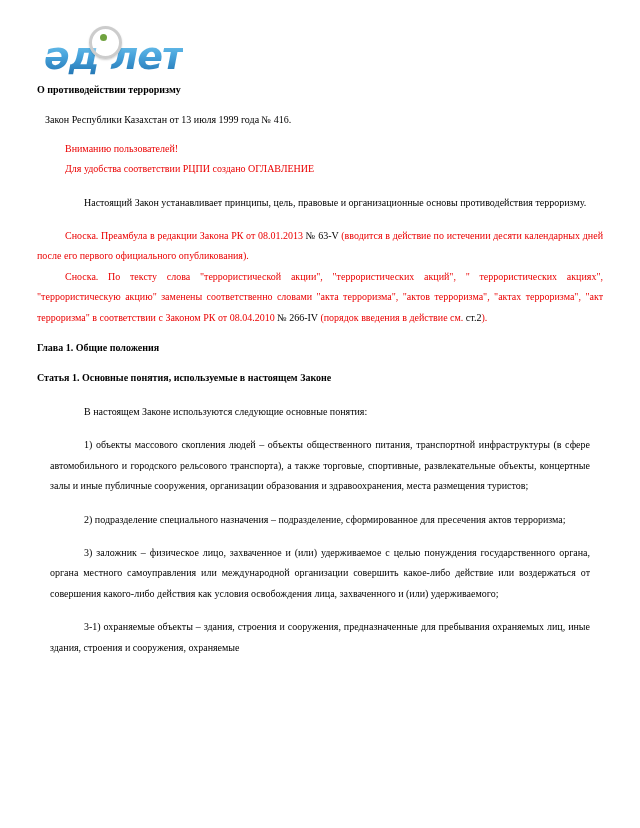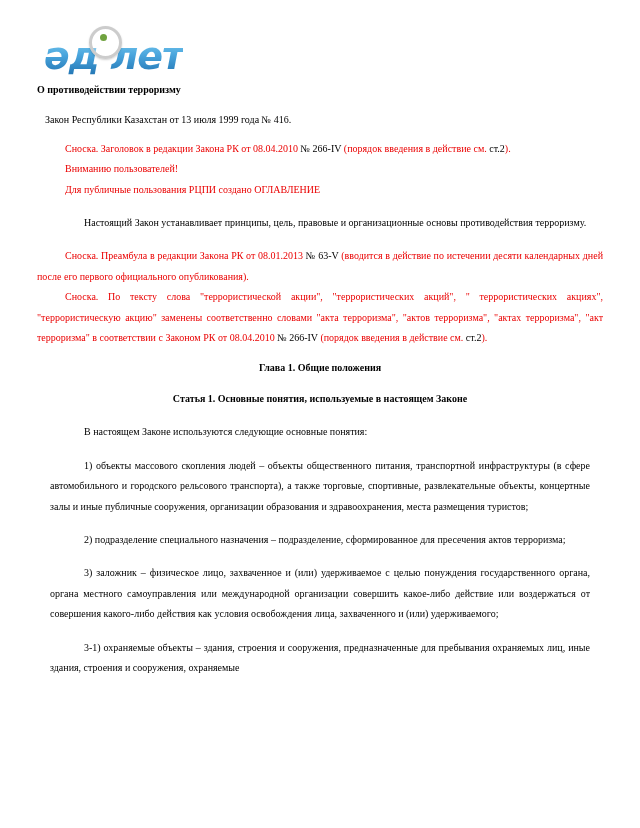--- a/index.html
+++ b/index.html
@@ -64,41 +64,40 @@
     top: 80px;
     width: 566px;
     font-family: "Liberation Serif", serif;
     font-size: 10px;
     line-height: 20.4px;
     color: #000000;
   }
   .blk { margin: 0; }
   .title   { font-weight: bold; margin: 0 0 10px 0; }
   .plain   { margin: 8px; }
-  .heading { font-weight: bold; margin: 10px 0; text-align: center; }
+  .heading { font-weight: bold; margin: 10px 0; }
   .footnote { text-indent: 28px; text-align: justify; margin: 0; }
   .body     { text-indent: 34px; text-align: justify; margin: 13px; }
   .seg-red   { color: #ea0000; }
   .seg-black { color: #000000; }
 </style>
 </head>
 <body>
 
 <div class="page">
 
   <div class="logo">
     <span class="logo-text"><span>әд</span><span class="lens"><span>і</span></span><span>лет</span></span>
   </div>
 
   <div class="doc">
       <p class="blk title"><span class="seg-black">О противодействии терроризму</span></p>
       <p class="blk plain"><span class="seg-black">Закон Республики Казахстан от 13 июля 1999 года № 416.</span></p>
-      <p class="blk footnote"><span class="seg-red">Сноска. Заголовок в редакции Закона РК от 08.04.2010 </span><span class="seg-black">№ 266-IV</span><span class="seg-red"> (порядок введения в действие см. </span><span class="seg-black">ст.2</span><span class="seg-red">).</span></p>
       <p class="blk footnote"><span class="seg-red">Вниманию пользователей!</span></p>
-      <p class="blk footnote"><span class="seg-red">Для публичные пользования РЦПИ создано ОГЛАВЛЕНИЕ</span></p>
+      <p class="blk footnote"><span class="seg-red">Для удобства соответствии РЦПИ создано ОГЛАВЛЕНИЕ</span></p>
       <p class="blk body"><span class="seg-black">Настоящий Закон устанавливает принципы, цель, правовые и организационные основы противодействия терроризму.</span></p>
       <p class="blk footnote"><span class="seg-red">Сноска. Преамбула в редакции Закона РК от 08.01.2013 </span><span class="seg-black">№ 63-V</span><span class="seg-red"> (вводится в действие по истечении десяти календарных дней после его первого официального опубликования).</span></p>
       <p class="blk footnote"><span class="seg-red">Сноска. По тексту слова "террористической акции", "террористических акций", " террористических акциях", "террористическую акцию" заменены соответственно словами "акта терроризма", "актов терроризма", "актах терроризма", "акт терроризма" в соответствии с Законом РК от 08.04.2010 </span><span class="seg-black">№ 266-IV</span><span class="seg-red"> (порядок введения в действие см. </span><span class="seg-black">ст.2</span><span class="seg-red">).</span></p>
       <p class="blk heading"><span class="seg-black">Глава 1. Общие положения</span></p>
       <p class="blk heading"><span class="seg-black">Статья 1. Основные понятия, используемые в настоящем Законе</span></p>
       <p class="blk body"><span class="seg-black">В настоящем Законе используются следующие основные понятия:</span></p>
       <p class="blk body"><span class="seg-black">1) объекты массового скопления людей – объекты общественного питания, транспортной инфраструктуры (в сфере автомобильного и городского рельсового транспорта), а также торговые, спортивные, развлекательные объекты, концертные залы и иные публичные сооружения, организации образования и здравоохранения, места размещения туристов;</span></p>
       <p class="blk body"><span class="seg-black">2) подразделение специального назначения – подразделение, сформированное для пресечения актов терроризма;</span></p>
       <p class="blk body"><span class="seg-black">3) заложник – физическое лицо, захваченное и (или) удерживаемое с целью понуждения государственного органа, органа местного самоуправления или международной организации совершить какое-либо действие или воздержаться от совершения какого-либо действия как условия освобождения лица, захваченного и (или) удерживаемого;</span></p>
       <p class="blk body"><span class="seg-black">3-1) охраняемые объекты – здания, строения и сооружения, предназначенные для пребывания охраняемых лиц, иные здания, строения и сооружения, охраняемые</span></p>

